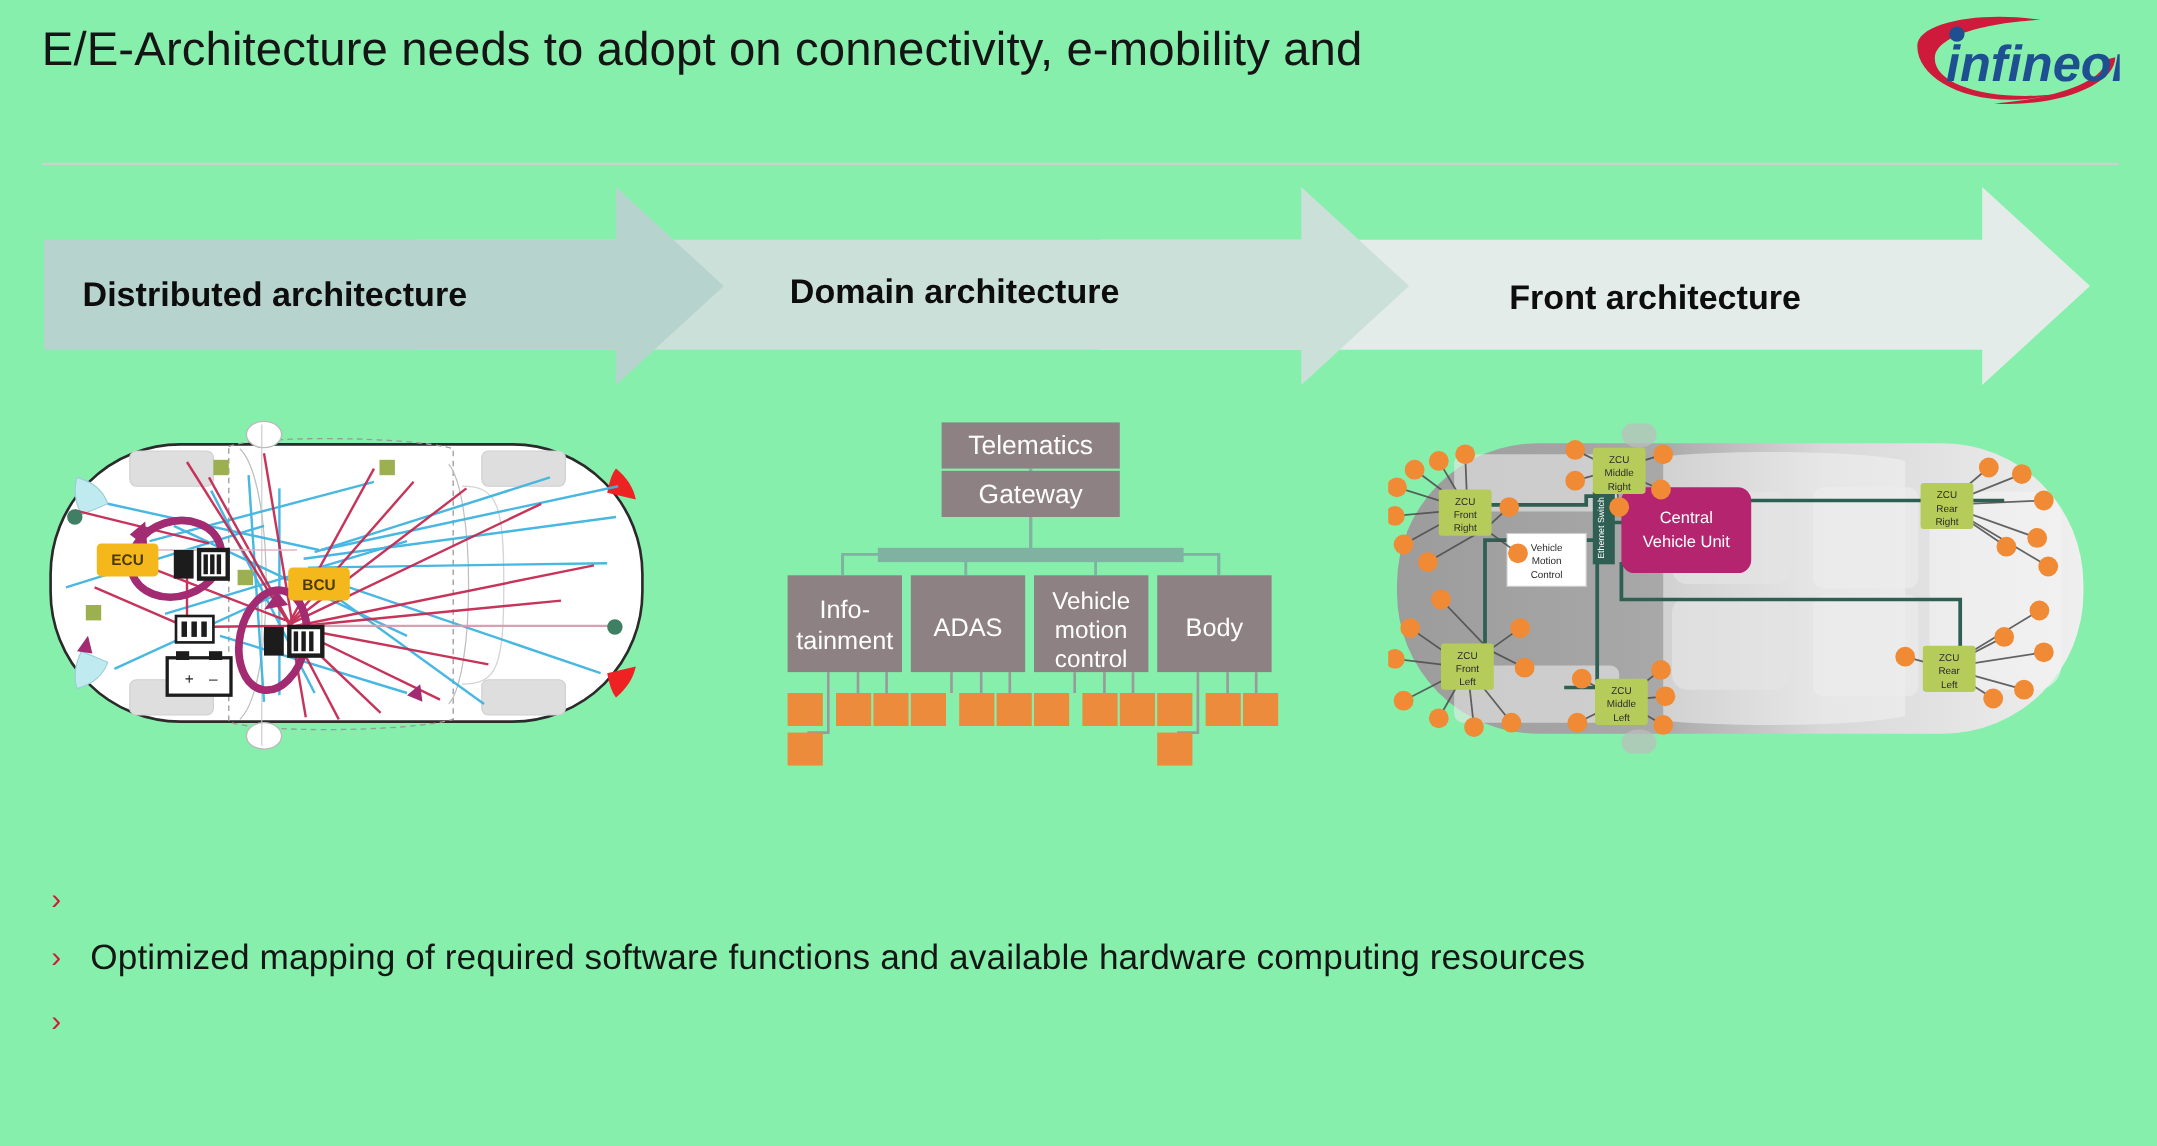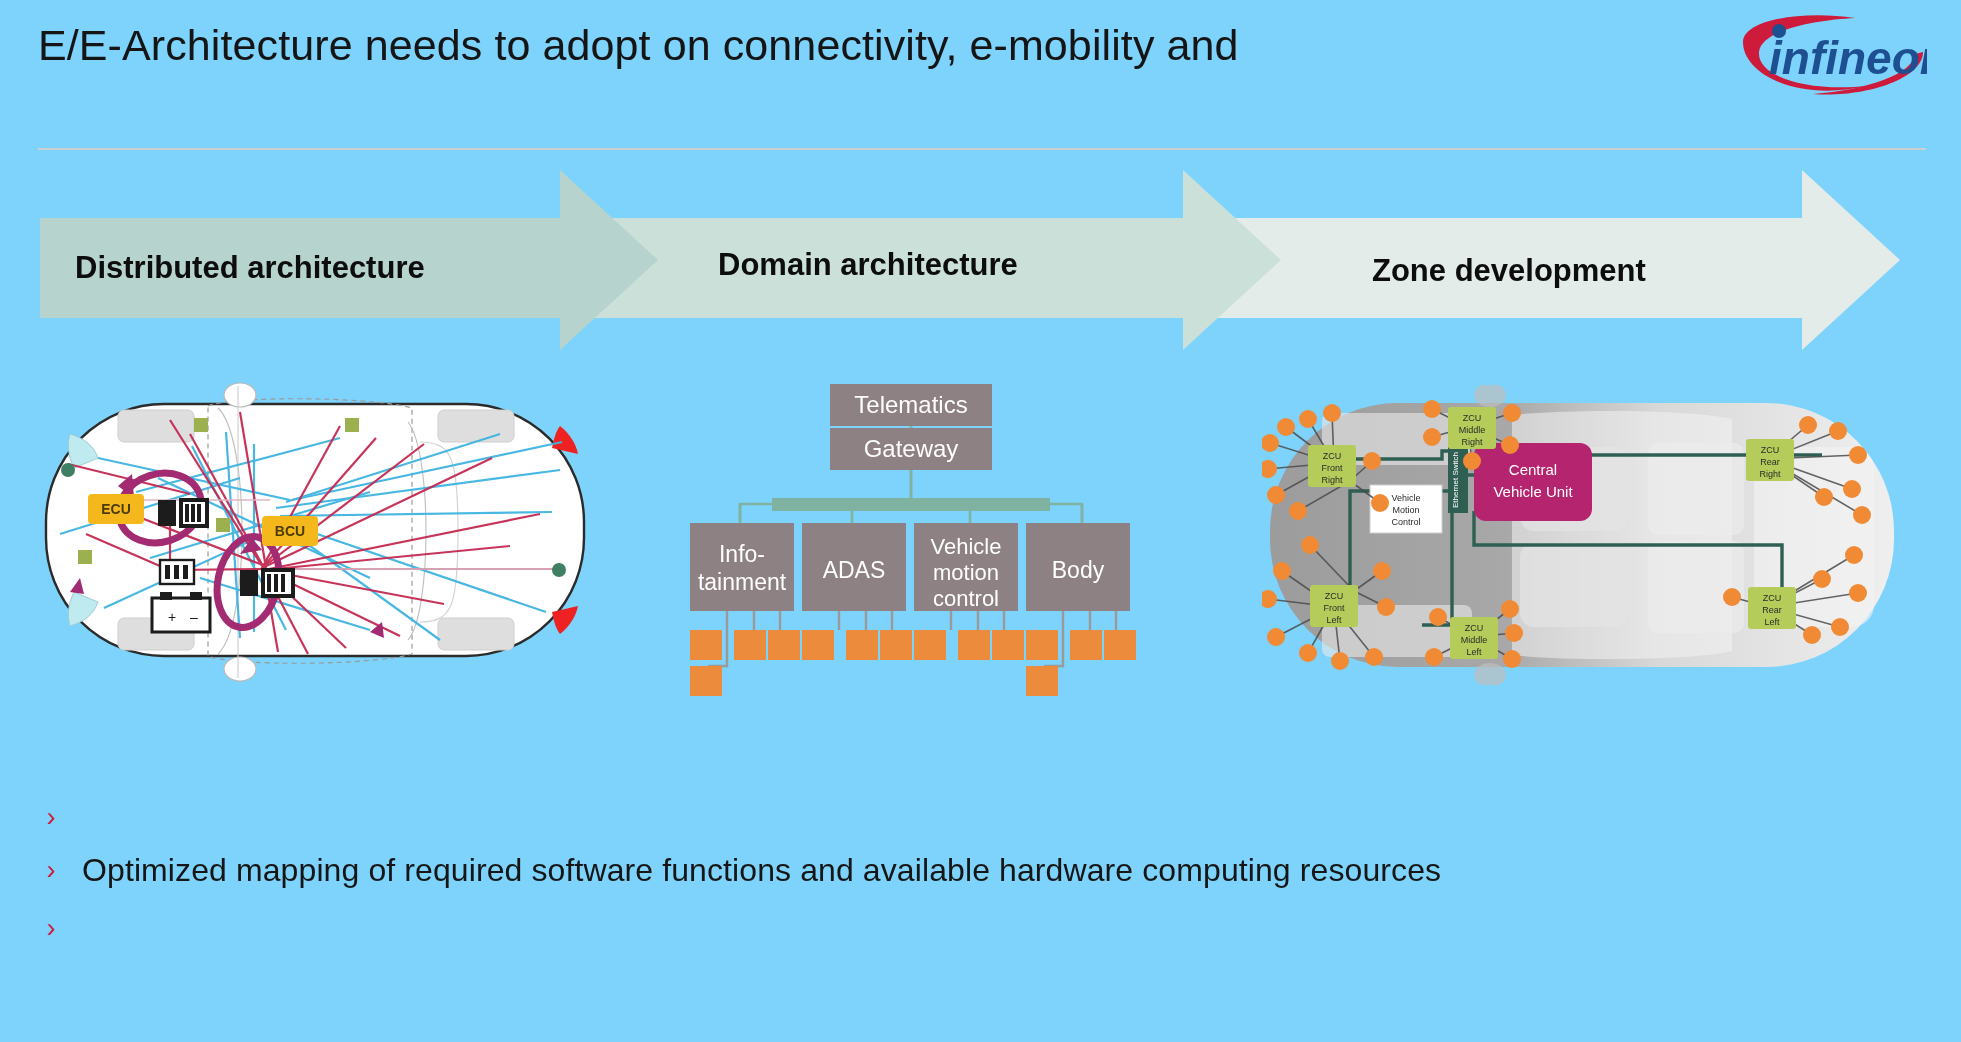--- a/index.html
+++ b/index.html
@@ -2,21 +2,21 @@
 <html><head>
 <meta charset="utf-8">
 <title>E/E-Architecture slide</title>
 <style>
   html,body{margin:0;padding:0;background:#fff;}
   body{
     width:1961px;height:1042px;position:relative;overflow:hidden;
     font-family:"Liberation Sans","DejaVu Sans",sans-serif;
     color:#000;
   }
-  .slide{position:absolute;inset:0;background:#7dd3fc;}
+  .slide{position:absolute;inset:0;background:#86efac;}
 
   
   .title{
     position:absolute;left:38px;top:20px;width:1380px;
     font-size:43px;line-height:1.18;font-weight:400;color:#151515;
     letter-spacing:.1px;
   }
   .title .ln{display:block;}
   .rule{
     position:absolute;left:38px;top:148px;width:1888px;height:2px;
@@ -34,21 +34,21 @@
     position:absolute;font-size:31px;font-weight:bold;color:#0d0d0d;
     white-space:nowrap;
   }
   #lbl0{left:75px;top:250px;}
   #lbl1{left:718px;top:247px;}
   #lbl2{left:1372px;top:253px;}
 
   
   .panel{position:absolute;}
   #panel-distributed{left:40px;top:382px;width:550px;height:300px;}
-  #panel-domain{left:672px;top:378px;width:478px;height:320px;}
+  #panel-domain{left:698px;top:378px;width:478px;height:320px;}
   #panel-zone{left:1262px;top:385px;width:640px;height:300px;}
   .panel svg{display:block;}
 
   
   .bullets{position:absolute;left:42px;top:800px;width:1880px;}
   .bullet{
     display:flex;align-items:flex-start;gap:22px;margin-bottom:22px;
   }
   .bullet-mark{
     color:#cf1b3b;font-size:27px;line-height:1.05;flex:0 0 auto;
@@ -84,21 +84,21 @@
 
       <polygon points="1000,58 1802,58 1802,10 1900,100 1802,190 1802,158 1000,158" fill="#e3ece9"></polygon>
 
       <polygon points="380,58 1183,58 1183,10 1281,100 1183,190 1183,158 380,158" fill="#cce0da"></polygon>
 
       <polygon points="40,58 560,58 560,10 658,100 560,190 560,158 40,158" fill="#b6d4cd"></polygon>
     </svg>
   </div>
   <div class="band-label" id="lbl1">Domain architecture</div>
   <div class="band-label" id="lbl0">Distributed architecture</div>
-  <div class="band-label" id="lbl2">Zone development</div>
+  <div class="band-label" id="lbl2">Front architecture</div>
 
   <div class="panel" id="panel-distributed">
     <svg width="550" height="300" viewBox="0 0 550 300" xmlns="http://www.w3.org/2000/svg">
 
       <g>
         <rect x="6" y="22" width="538" height="252" rx="118" ry="118" fill="#ffffff" stroke="#2b2b2b" stroke-width="2.4"></rect>
         <path d="M168 24 C190 14, 330 14, 372 26 L372 272 C330 284, 190 284, 168 274 Z" fill="none" stroke="#9a9a9a" stroke-width="1.2" stroke-dasharray="5 4"></path>
         <path d="M178 26 C210 56, 210 242, 178 272" fill="none" stroke="#bdbdbd" stroke-width="1.1"></path>
         <path d="M368 40 C392 70, 392 230, 368 258" fill="none" stroke="#bdbdbd" stroke-width="1.1"></path>
         <ellipse cx="200" cy="13" rx="16" ry="12" fill="#fff" stroke="#b9b9b9" stroke-width="1.2"></ellipse>

